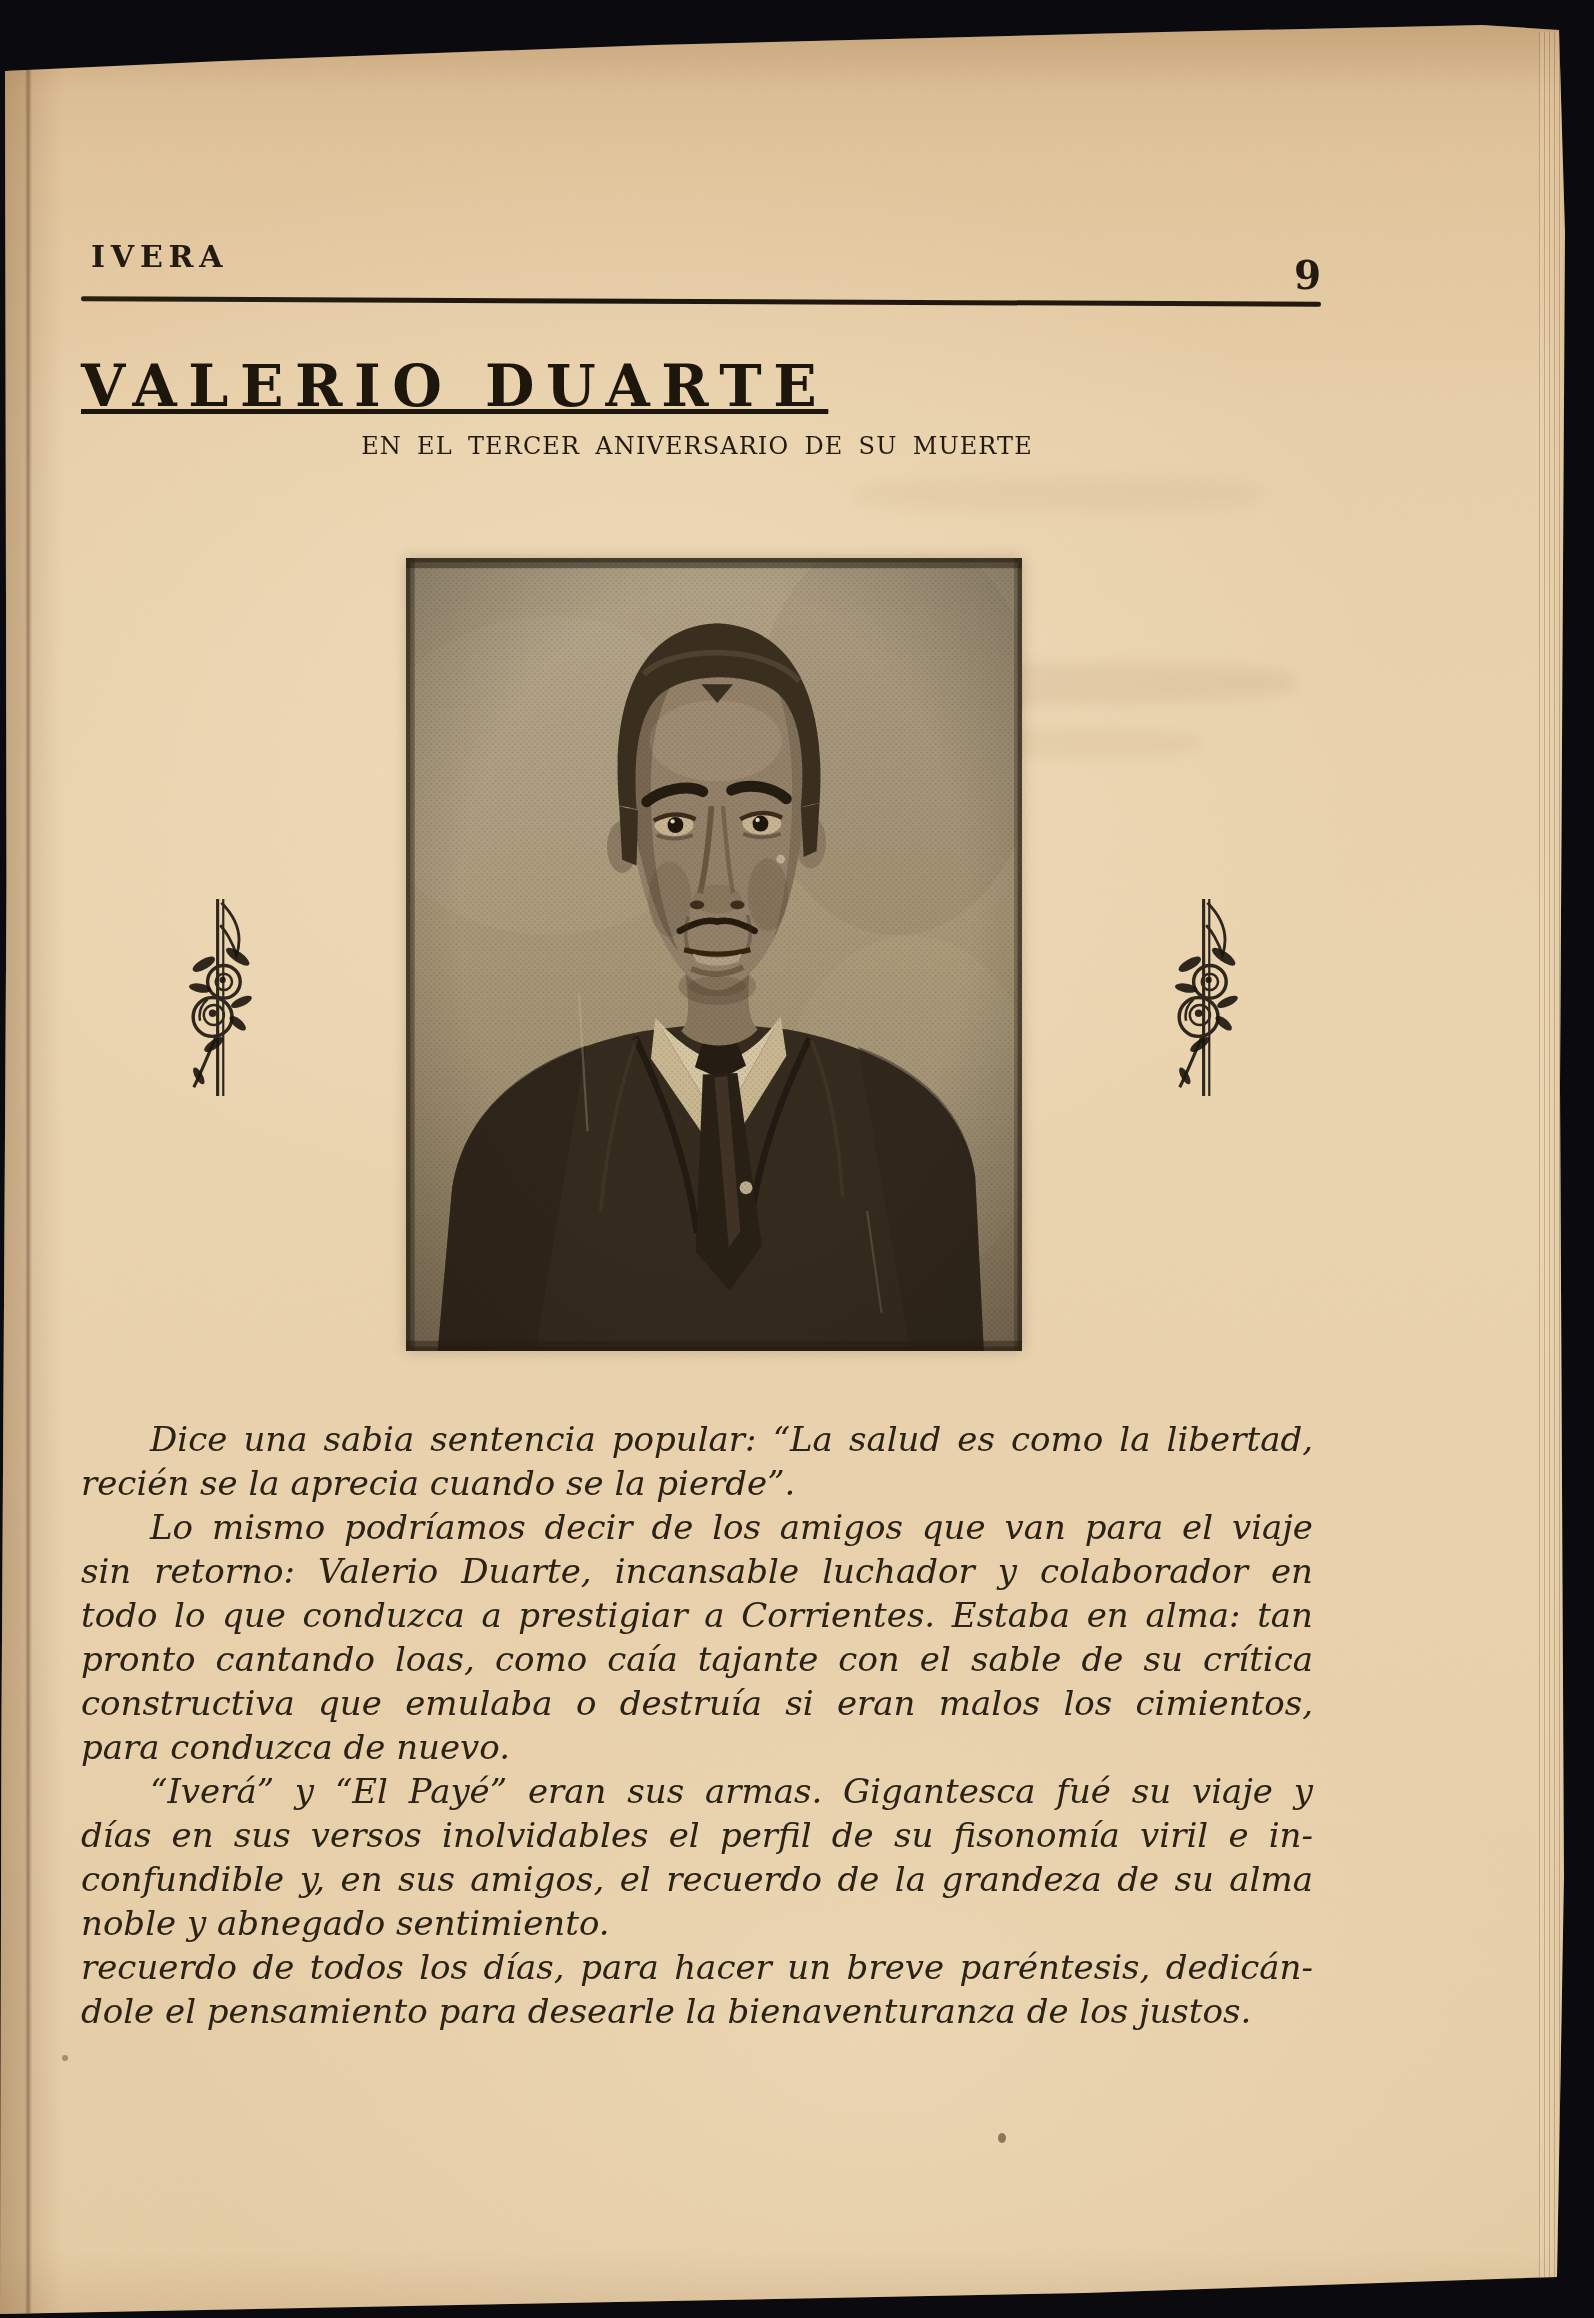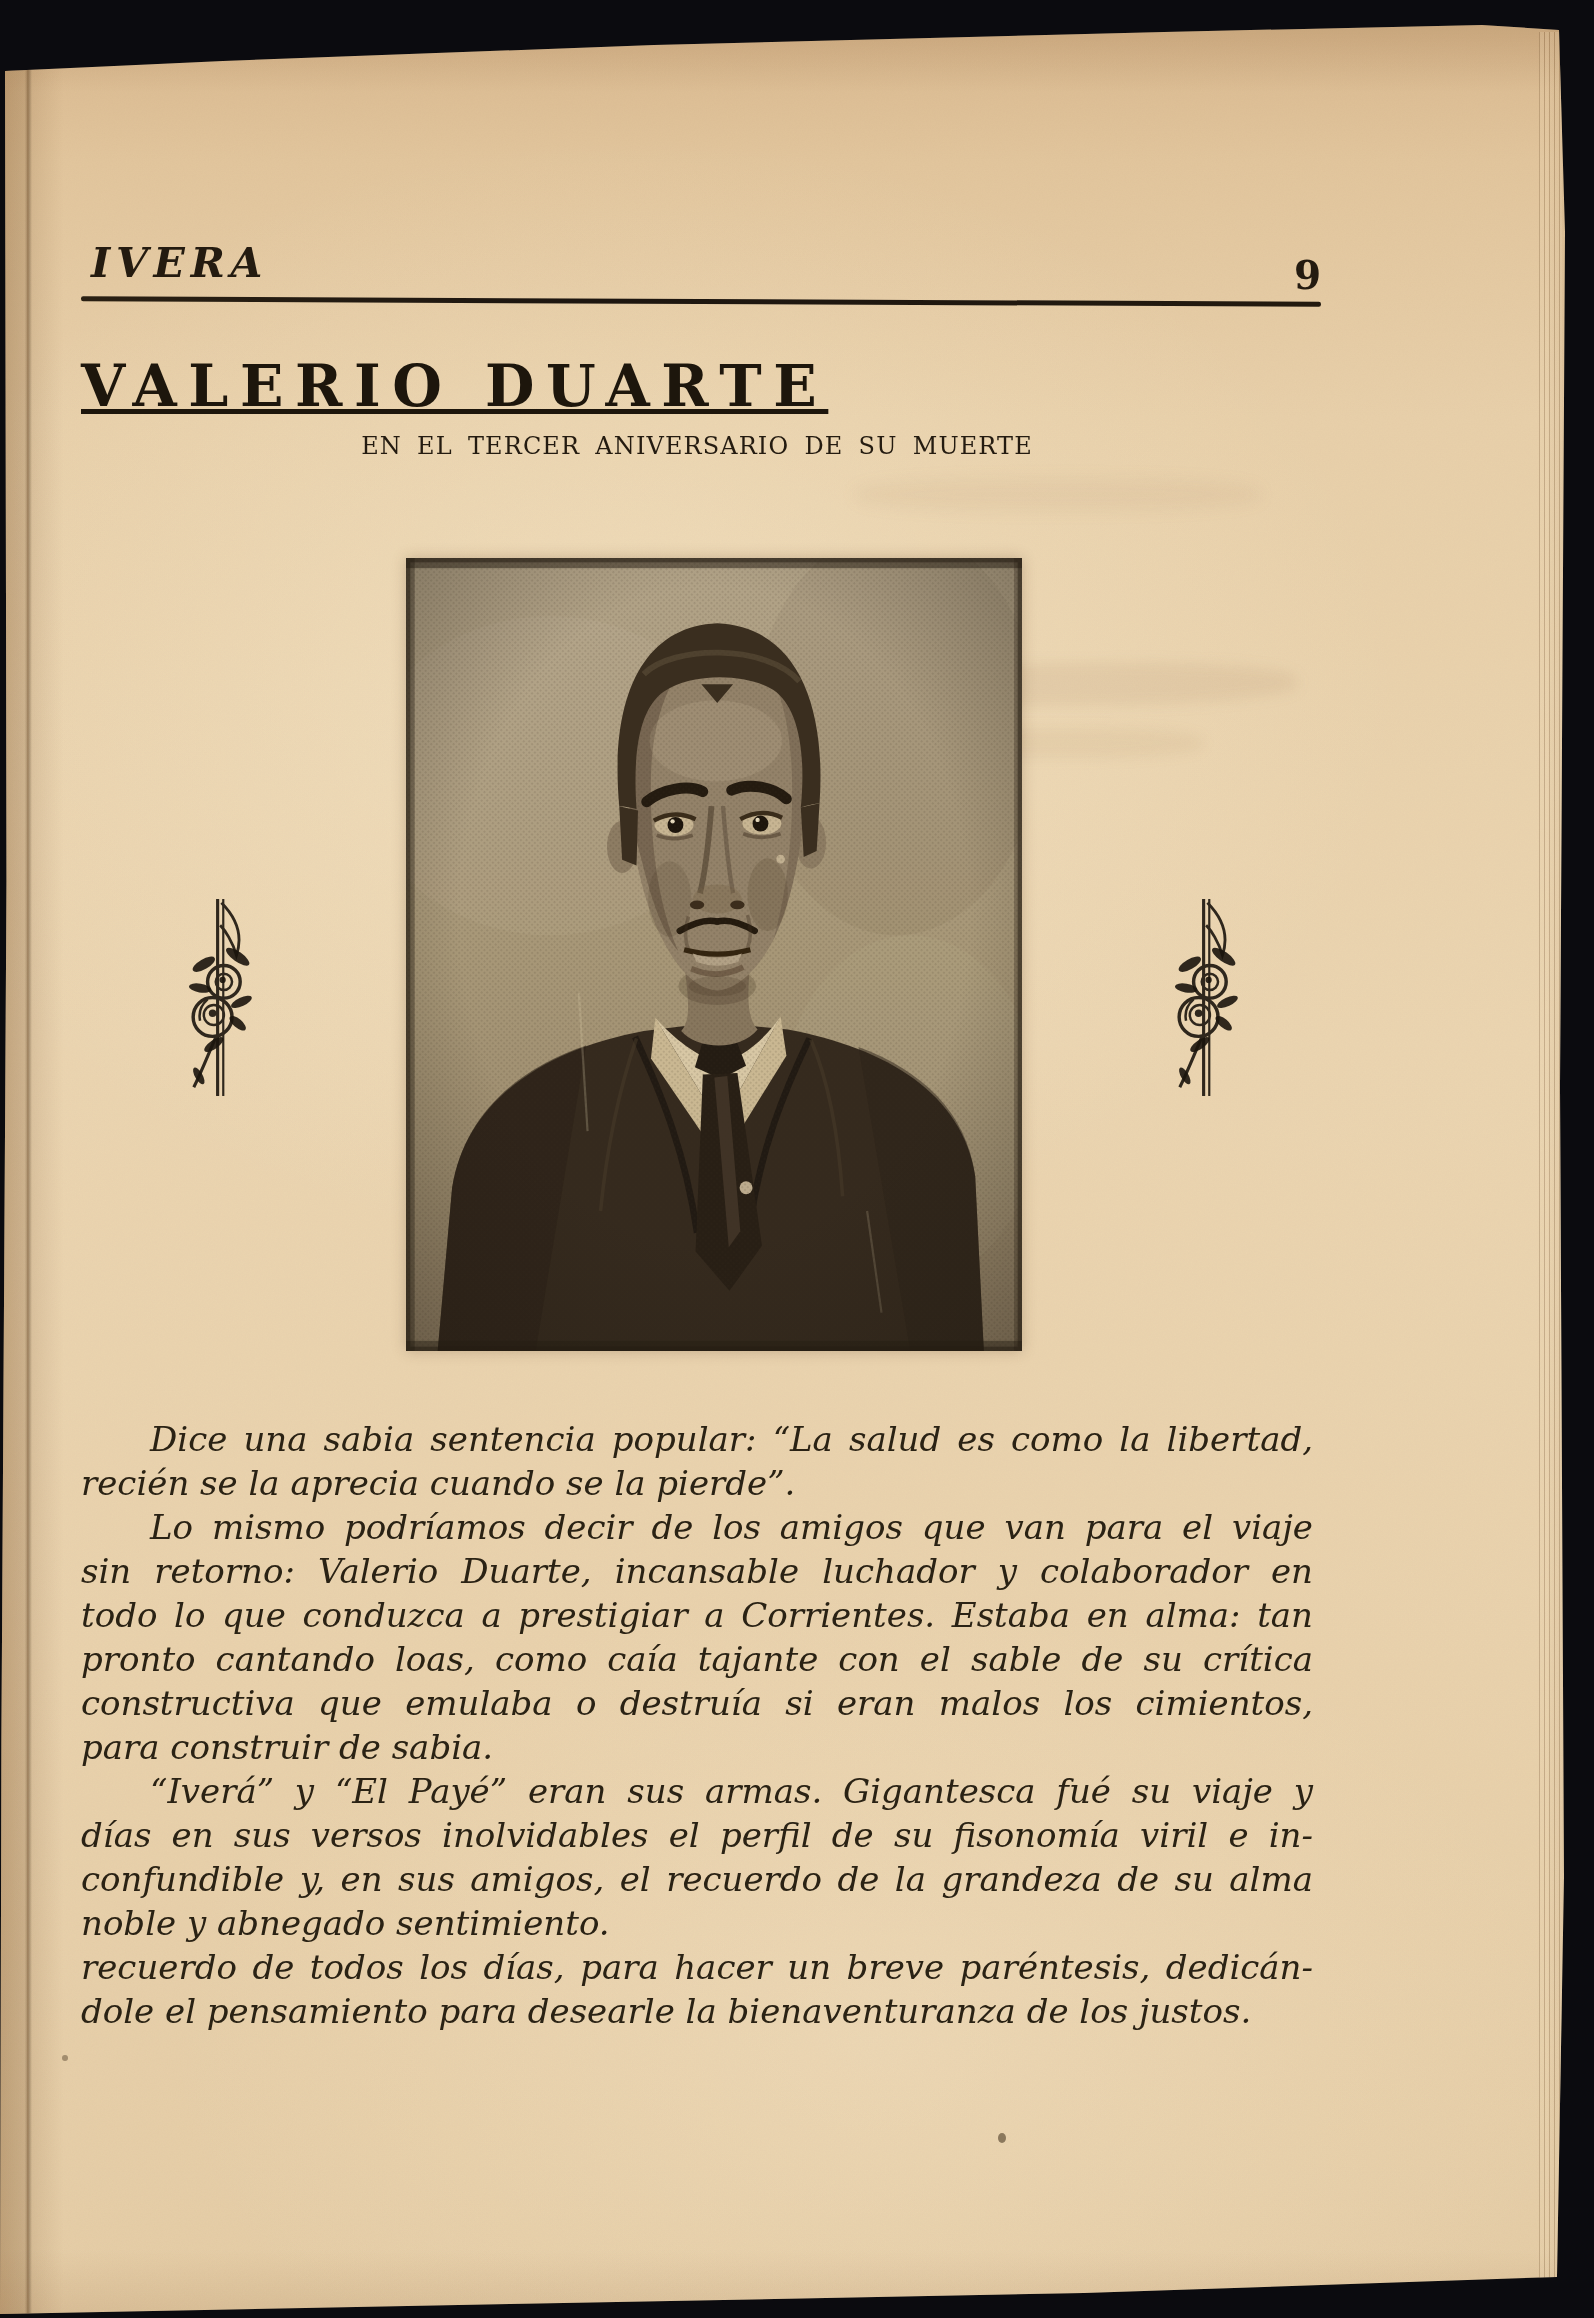--- a/index.html
+++ b/index.html
@@ -46,21 +46,21 @@
   .ghost{position:absolute;border-radius:40%;pointer-events:none;}
   .ghost1{left:833px;top:663px;width:464px;height:43px;background:rgba(150,110,70,.10);filter:blur(6.5px);transform:rotate(-.6deg);}
   .ghost2{left:891px;top:728px;width:312px;height:30px;background:rgba(150,110,70,.08);filter:blur(6.5px);}
   .ghost3{left:855px;top:478px;width:406px;height:33px;background:rgba(150,110,70,.07);filter:blur(7.2px);}
   .ink-speck{left:998px;top:2133px;width:8px;height:10px;border-radius:50%;background:rgba(62,46,26,.55);}
   .ink-speck2{left:62px;top:2055px;width:5.8px;height:5.8px;border-radius:50%;background:rgba(62,46,26,.40);}
 
   
   .masthead{
     left:91px;top:239px;
-    font-size:41px;font-weight:bold;font-style:italic;
+    font-size:30px;font-weight:bold;
     letter-spacing:5.8px;color:#241b10;
   }
   .pageno{
     left:1294px;top:252px;
     font-size:39px;font-weight:bold;color:#241b10;
   }
   .head-rule{
     left:81px;top:299px;width:1240px;height:5px;
     background:linear-gradient(90deg,#2a2013 0%, #1d1610 40%, #231a0f 100%);
     transform:rotate(.25deg);
@@ -292,21 +292,21 @@
       <div>
         <div class="line indent">Dice una sabia sentencia popular: “La salud es como la libertad,</div>
         <div class="line last">recién se la aprecia cuando se la pierde”.</div>
       </div>
       <div>
         <div class="line indent">Lo mismo podríamos decir de los amigos que van para el viaje</div>
         <div class="line">sin retorno: Valerio Duarte, incansable luchador y colaborador en</div>
         <div class="line">todo lo que conduzca a prestigiar a Corrientes. Estaba en alma: tan</div>
         <div class="line">pronto cantando loas, como caía tajante con el sable de su crítica</div>
         <div class="line">constructiva que emulaba o destruía si eran malos los cimientos,</div>
-        <div class="line last">para construir de sabia.</div>
+        <div class="line last">para conduzca de nuevo.</div>
       </div>
       <div>
         <div class="line indent">“Iverá” y “El Payé” eran sus armas. Gigantesca fué su viaje y</div>
         <div class="line">días en sus versos inolvidables el perfil de su fisonomía viril e in-</div>
         <div class="line">confundible y, en sus amigos, el recuerdo de la grandeza de su alma</div>
         <div class="line last">noble y abnegado sentimiento.</div>
       </div>
       <div>
         <div class="line">recuerdo de todos los días, para hacer un breve paréntesis, dedicán-</div>
         <div class="line last">dole el pensamiento para desearle la bienaventuranza de los justos.</div>

